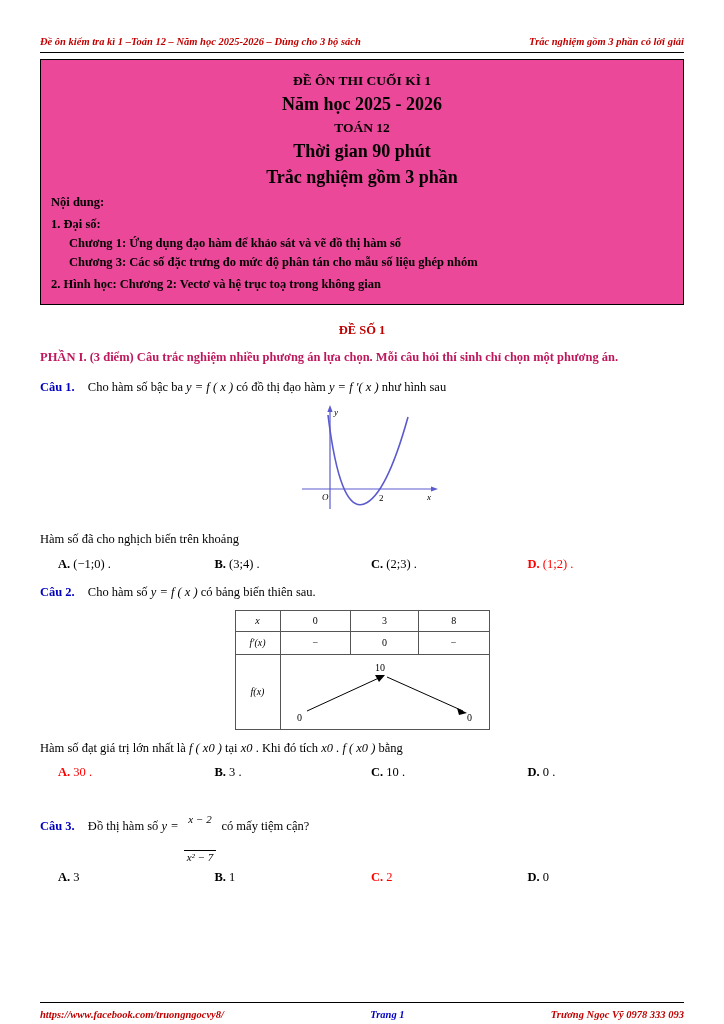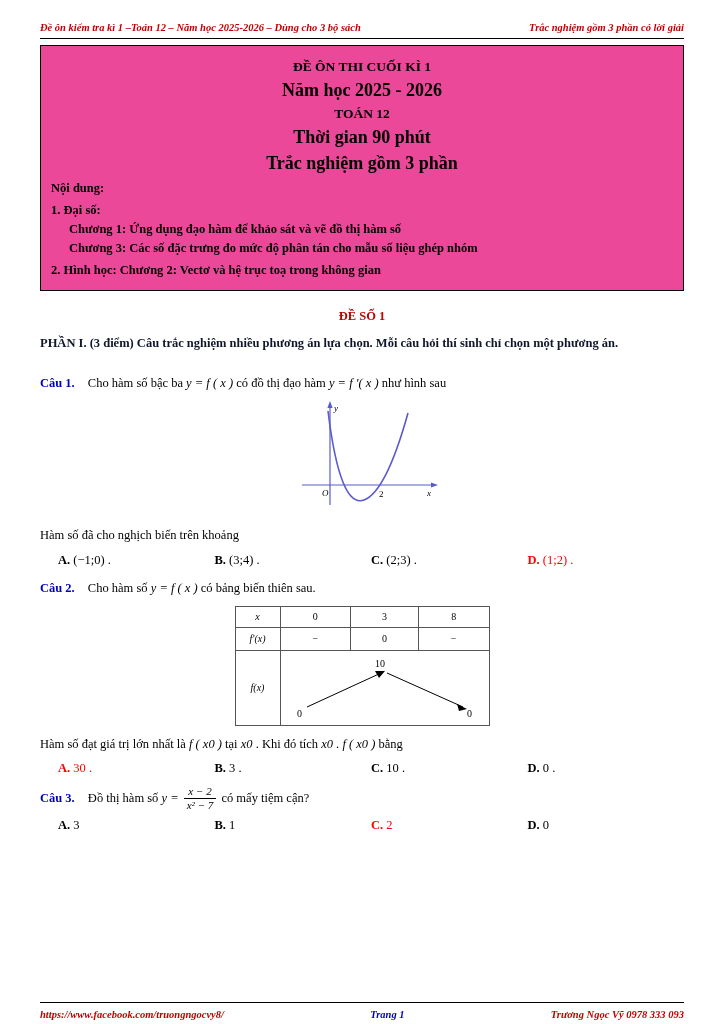--- a/index.html
+++ b/index.html
@@ -25,21 +25,21 @@
 
   
   .header {
     display: flex;
     justify-content: space-between;
     align-items: baseline;
     font-size: 10.5px;
     font-weight: bold;
     font-style: italic;
     color: #c00000;
-    padding-top: 22px;
+    padding-top: 36px;
     padding-bottom: 5px;
   }
   .header-left { white-space: nowrap; }
   .header-right { white-space: nowrap; }
   .header-rule {
     border: 0;
     border-top: 1px solid #000;
     margin: 0 0 6px 0;
   }
 
@@ -72,39 +72,39 @@
   .de-so {
     text-align: center;
     font-weight: bold;
     font-size: 12.5px;
     color: #c00000;
     margin: 18px 0 10px 0;
   }
   .part-title {
     font-weight: bold;
     font-size: 12.5px;
-    color: #0f172a;
+    color: #be185d;
     line-height: 1.55;
-    margin-bottom: 20px;
+    margin-bottom: 10px;
   }
   .q-block { margin-bottom: 6px; }
   .q-line {
     font-size: 12.5px;
     line-height: 1.6;
     margin: 10px 0 4px 0;
   }
   .q-label {
     font-weight: bold;
     color: #0000c0;
     margin-right: 10px;
   }
   .stmt { font-size: 12.5px; line-height: 1.7; margin: 8px 0 2px 0; }
 
   
-  .mi { font-family: "Liberation Serif", serif; font-style: italic; }
+  .mi { font-family: "Liberation Serif", serif; font-style: italic; margin-top: 24px; }
   .frac {
     display: inline-block;
     vertical-align: middle;
     text-align: center;
     font-size: 11px;
     line-height: 1.15;
     margin: 0 2px;
     position: relative;
     top: -1px;
   }

